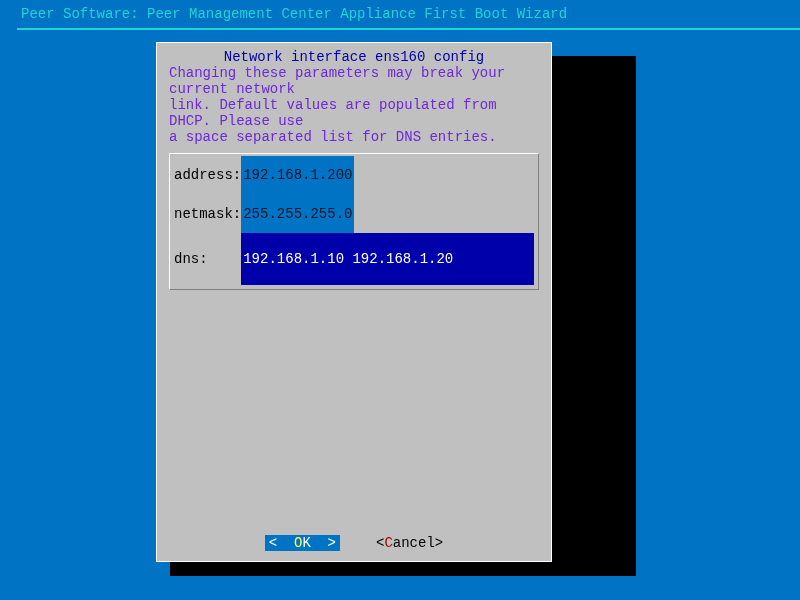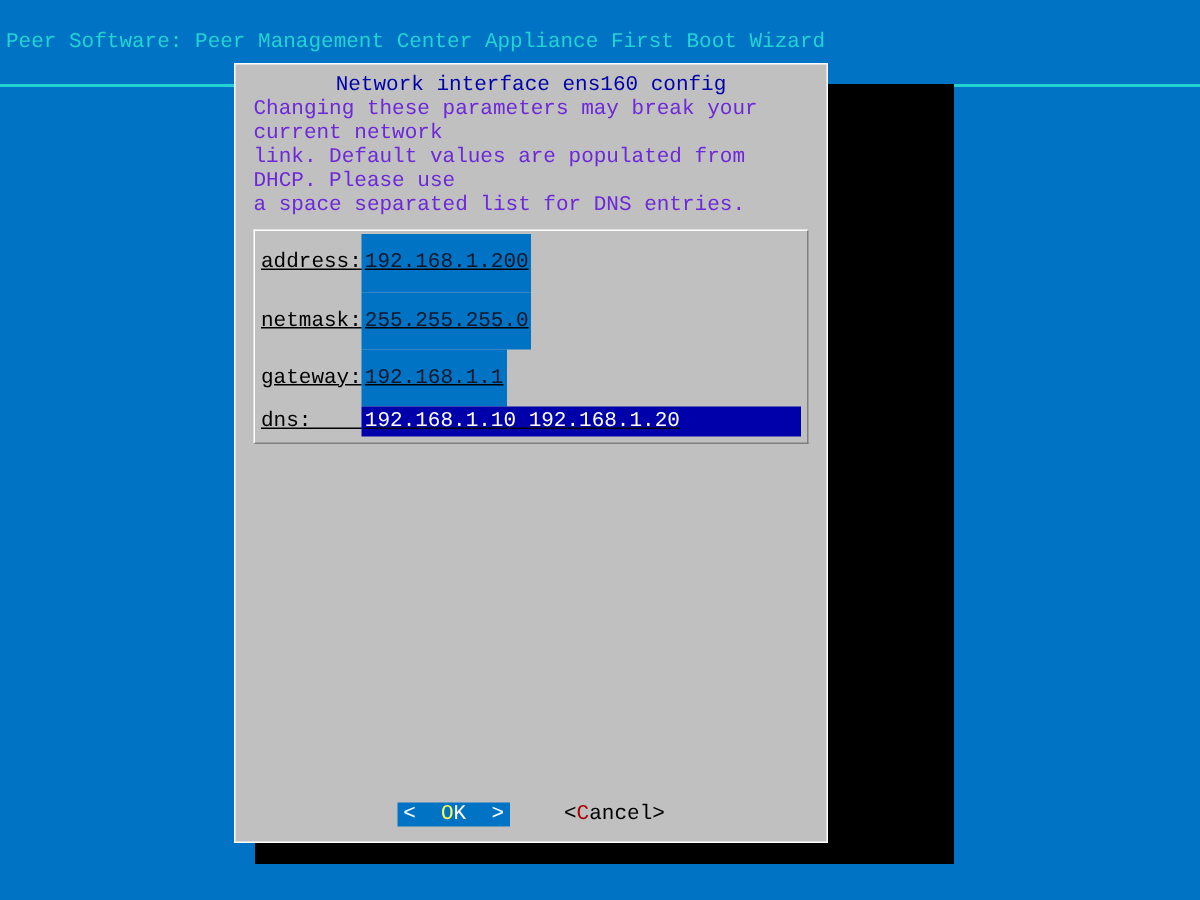--- a/index.html
+++ b/index.html
@@ -7,22 +7,23 @@
     width: 800px;
     height: 600px;
     background: #0073c4;
     font-family: "Courier New", monospace;
     font-size: 14px;
     overflow: hidden;
     position: relative;
   }
   .titlebar {
     color: #22d3d3;
-    padding: 20px 4px;
+    padding: 6px 4px;
     border-bottom: 2px solid #22d3d3;
+    margin-left: 17px;
   }
   .shadow {
     position: absolute;
     left: 170px;
     top: 56px;
     width: 466px;
     height: 520px;
     background: #000;
   }
   .dialog {
@@ -51,21 +52,20 @@
     color: #aa0000;
     margin-top: 6px;
     white-space: pre;
   }
   .fieldbox {
     margin-top: 8px;
     border: 1px solid #fff;
     border-right-color: #808080;
     border-bottom-color: #808080;
     padding: 2px 4px 4px 4px;
-    text-decoration: underline;
   }
   .row {
     display: flex;
     align-items: center;
     line-height: 1.15;
   }
   .lbl {
     color: #000;
     white-space: pre;
   }
@@ -77,21 +77,21 @@
   }
   .val-active-wrap {
     flex: 1;
     background: #0000aa;
     color: #fff;
     display: flex;
   }
   .val-active {
     color: #fff;
     white-space: pre;
-    padding: 2px 2px;
+    padding: 18px 2px;
   }
   .spacer { flex: 1; }
   .buttons {
     display: flex;
     justify-content: center;
     gap: 36px;
     padding: 4px 0 2px 0;
   }
   .btn-ok {
     background: #0073c4;
@@ -122,24 +122,20 @@
   <div class="fieldbox">
     <div class="row">
       <span class="lbl">address:</span>
       <span class="val">192.168.1.200</span>
     </div>
     <div class="row">
       <span class="lbl">netmask:</span>
       <span class="val">255.255.255.0</span>
     </div>
     <div class="row">
-      <span class="lbl">gateway:</span>
-      <span class="val">192.168.1.1</span>
-    </div>
-    <div class="row">
       <span class="lbl">dns:    </span>
       <span class="val-active-wrap">
         <span class="val-active">192.168.1.10 192.168.1.20</span>
       </span>
     </div>
   </div>
 
   <div class="spacer"></div>
 
   <div class="buttons">

